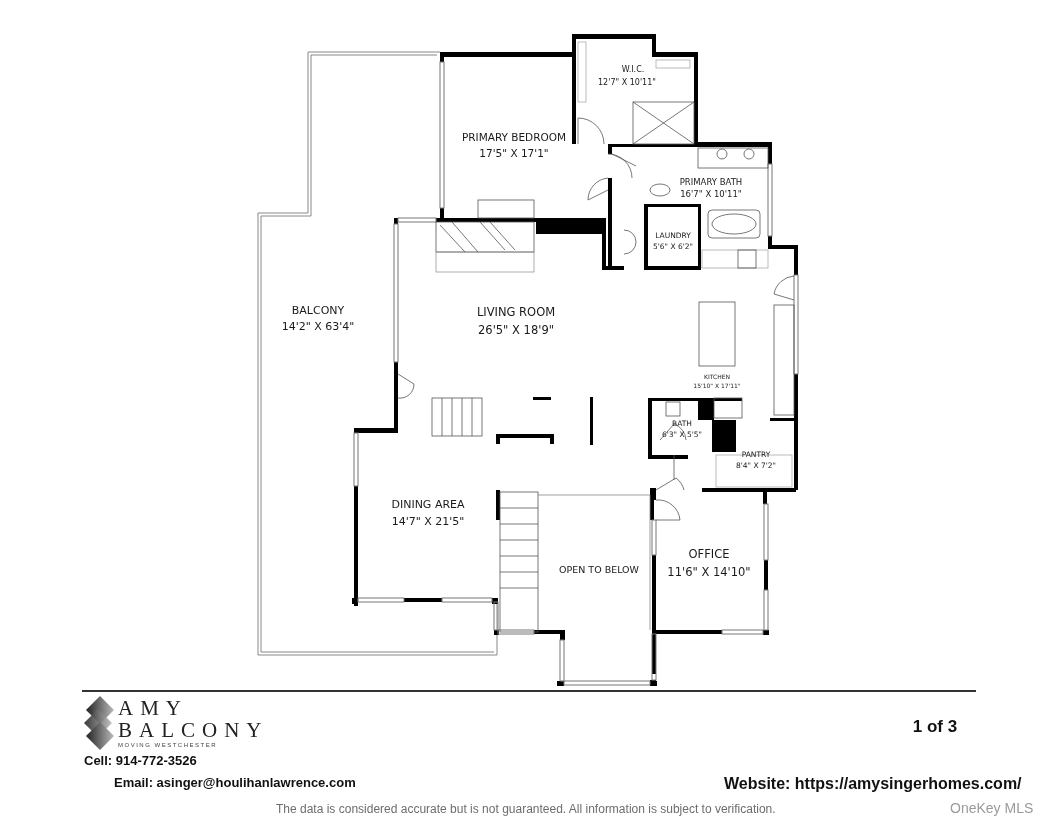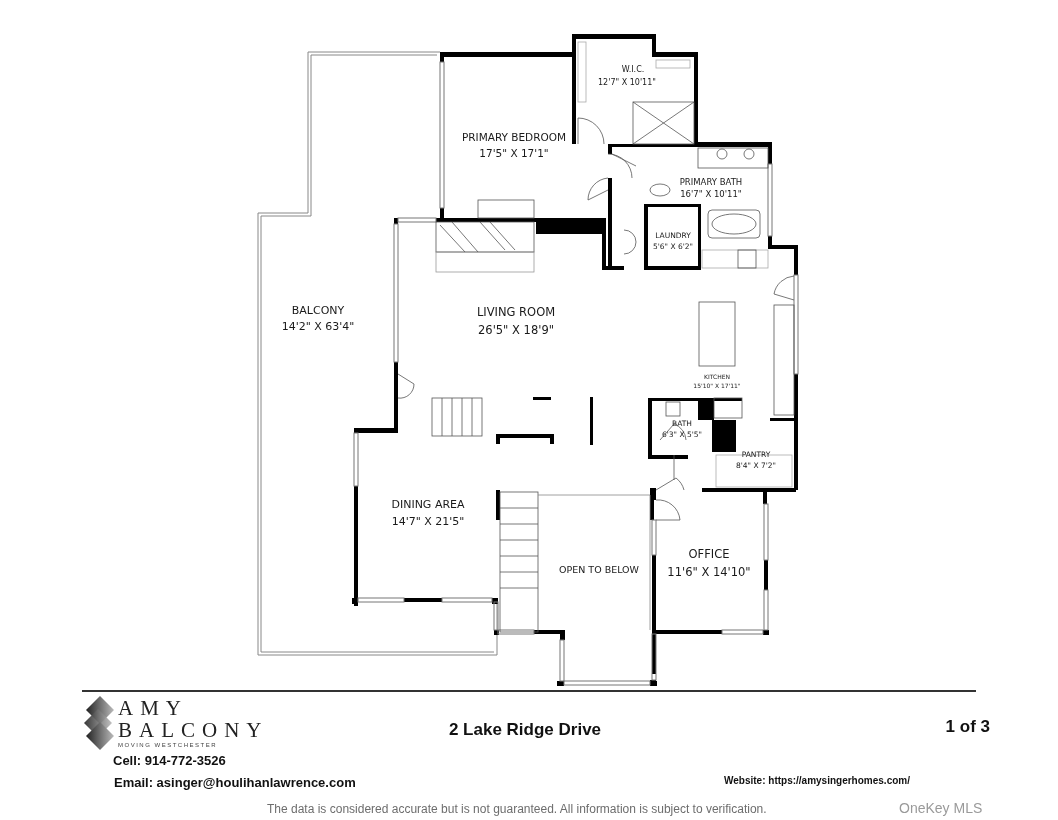--- a/index.html
+++ b/index.html
@@ -3,27 +3,27 @@
 <meta charset="utf-8">
 <style>
   html,body{margin:0;padding:0;background:#fff;}
   body{width:1058px;height:820px;position:relative;overflow:hidden;font-family:"Liberation Sans",sans-serif;color:#111;}
   #plan{position:absolute;left:0;top:0;width:1058px;height:690px;}
   .room-label{font-family:"DejaVu Sans",sans-serif;fill:#1a1a1a;text-anchor:middle;}
   .rule{position:absolute;left:82px;top:690px;width:894px;height:2px;background:#333;}
   .logo{position:absolute;left:84px;top:696px;width:150px;height:58px;}
   .logo-name{position:absolute;left:118px;top:697px;font-family:Liberation Serif, serif;font-weight:300;font-size:21px;letter-spacing:7px;line-height:22px;color:#222;}
   .logo-tag{position:absolute;left:118px;top:742px;font-size:6px;letter-spacing:1.5px;color:#444;}
-  .cell{position:absolute;left:84px;top:753px;font-weight:bold;font-size:13px;margin-left:29px;}
+  .cell{position:absolute;left:84px;top:753px;font-weight:bold;font-size:13px;}
   .email{position:absolute;left:84px;top:775px;font-weight:bold;font-size:13px;padding-left:30px;}
   .addr{position:absolute;left:400px;top:717px;width:250px;text-align:center;font-weight:bold;font-size:17px;line-height:26px;}
-  .page{position:absolute;left:880px;top:717px;width:110px;text-align:right;font-weight:bold;font-size:17px;}
-  .site{position:absolute;left:724px;top:775px;font-weight:bold;font-size:10px;}
-  .disclaimer{position:absolute;left:267px;top:802px;font-size:12px;color:#6d6d6d;}
-  .mls{position:absolute;left:899px;top:800px;font-size:14px;color:#9a9a9a;}
+  .page{position:absolute;left:880px;top:717px;width:110px;text-align:center;font-weight:bold;font-size:17px;}
+  .site{position:absolute;left:724px;top:775px;font-weight:bold;font-size:16px;}
+  .disclaimer{position:absolute;left:276px;top:802px;font-size:12px;color:#6d6d6d;}
+  .mls{position:absolute;left:950px;top:800px;font-size:14px;color:#9a9a9a;}
 </style>
 </head>
 <body>
 
 <svg id="plan" viewBox="0 0 1058 690" xmlns="http://www.w3.org/2000/svg">
 
   <g fill="none" stroke="#888" stroke-width="1">
     <polyline points="440,52 308,52 308,213 258,213 258,655 497,655 497,600"></polyline>
     <polyline points="437,55 311,55 311,216 261,216 261,652 494,652"></polyline>
   </g>
@@ -226,18 +226,17 @@
 <div class="logo-name">
   <div>AMY</div>
   <div>BALCONY</div>
 </div>
 <div class="logo-tag">MOVING WESTCHESTER</div>
 
 <div class="cell">Cell: 914-772-3526</div>
 <div class="email">Email: asinger@houlihanlawrence.com</div>
 
 <div class="addr">
-  <div>2 Lake Ridge Drive</div>
 </div>
 <div class="page">1 of 3</div>
 <div class="site">Website: https://amysingerhomes.com/</div>
 <div class="disclaimer">The data is considered accurate but is not guaranteed. All information is subject to verification.</div>
 <div class="mls">OneKey MLS</div>
 
 </body></html>

